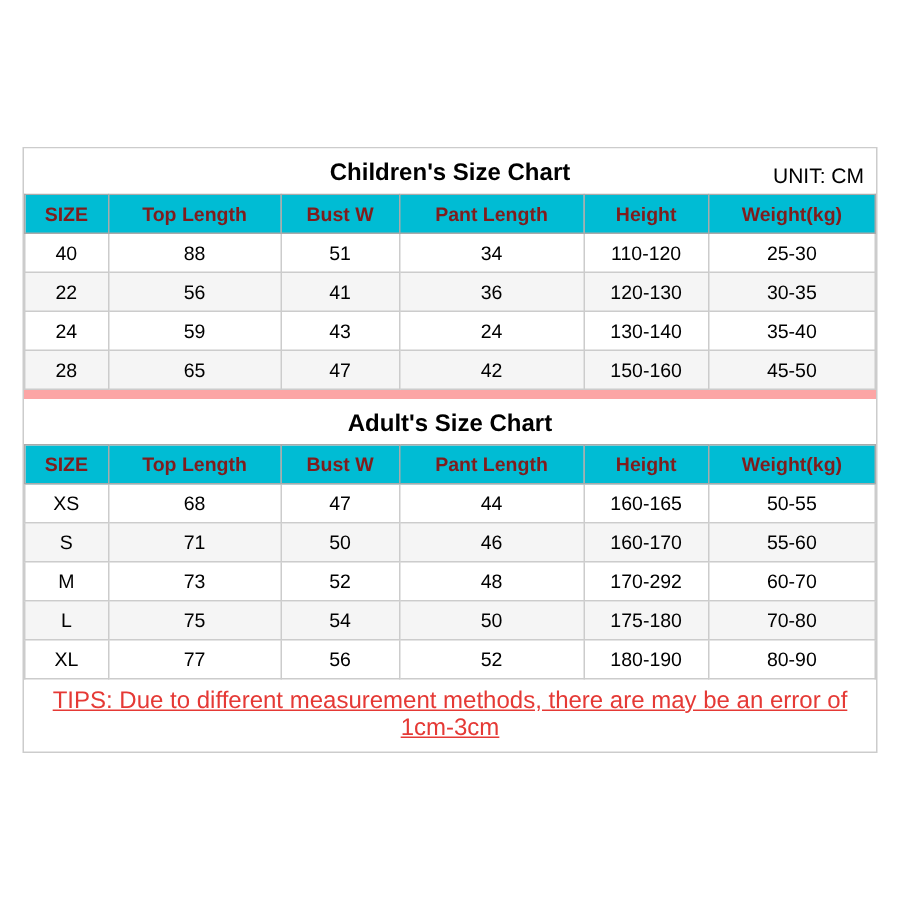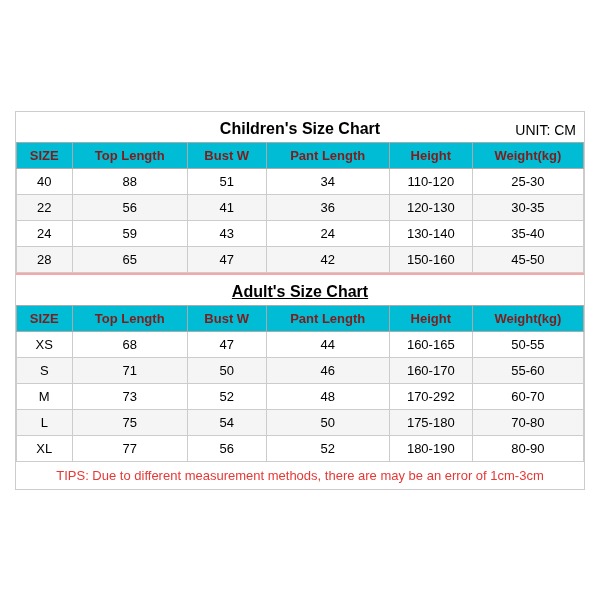--- a/index.html
+++ b/index.html
@@ -53,27 +53,27 @@
       font-size: 13px;
     }
     tr:nth-child(even) td {
       background: #f5f5f5;
     }
     tr:nth-child(odd) td {
       background: #fff;
     }
     .tips {
       color: #e53935;
-      font-size: 13px;
+      font-size: 16px;
       text-align: center;
       padding: 6px 4px;
+      text-decoration: underline;
     }
     .divider {
-      border-top: 2px solid #fca5a5;
-      text-decoration: underline;
+      border-top: 6px solid #fca5a5;
     }
   </style>
 </head>
 <body>
 
 <div class="container">
 
   <div class="section-title">
     <span>Children's Size Chart</span>
     <span class="unit-label">UNIT: CM</span>

